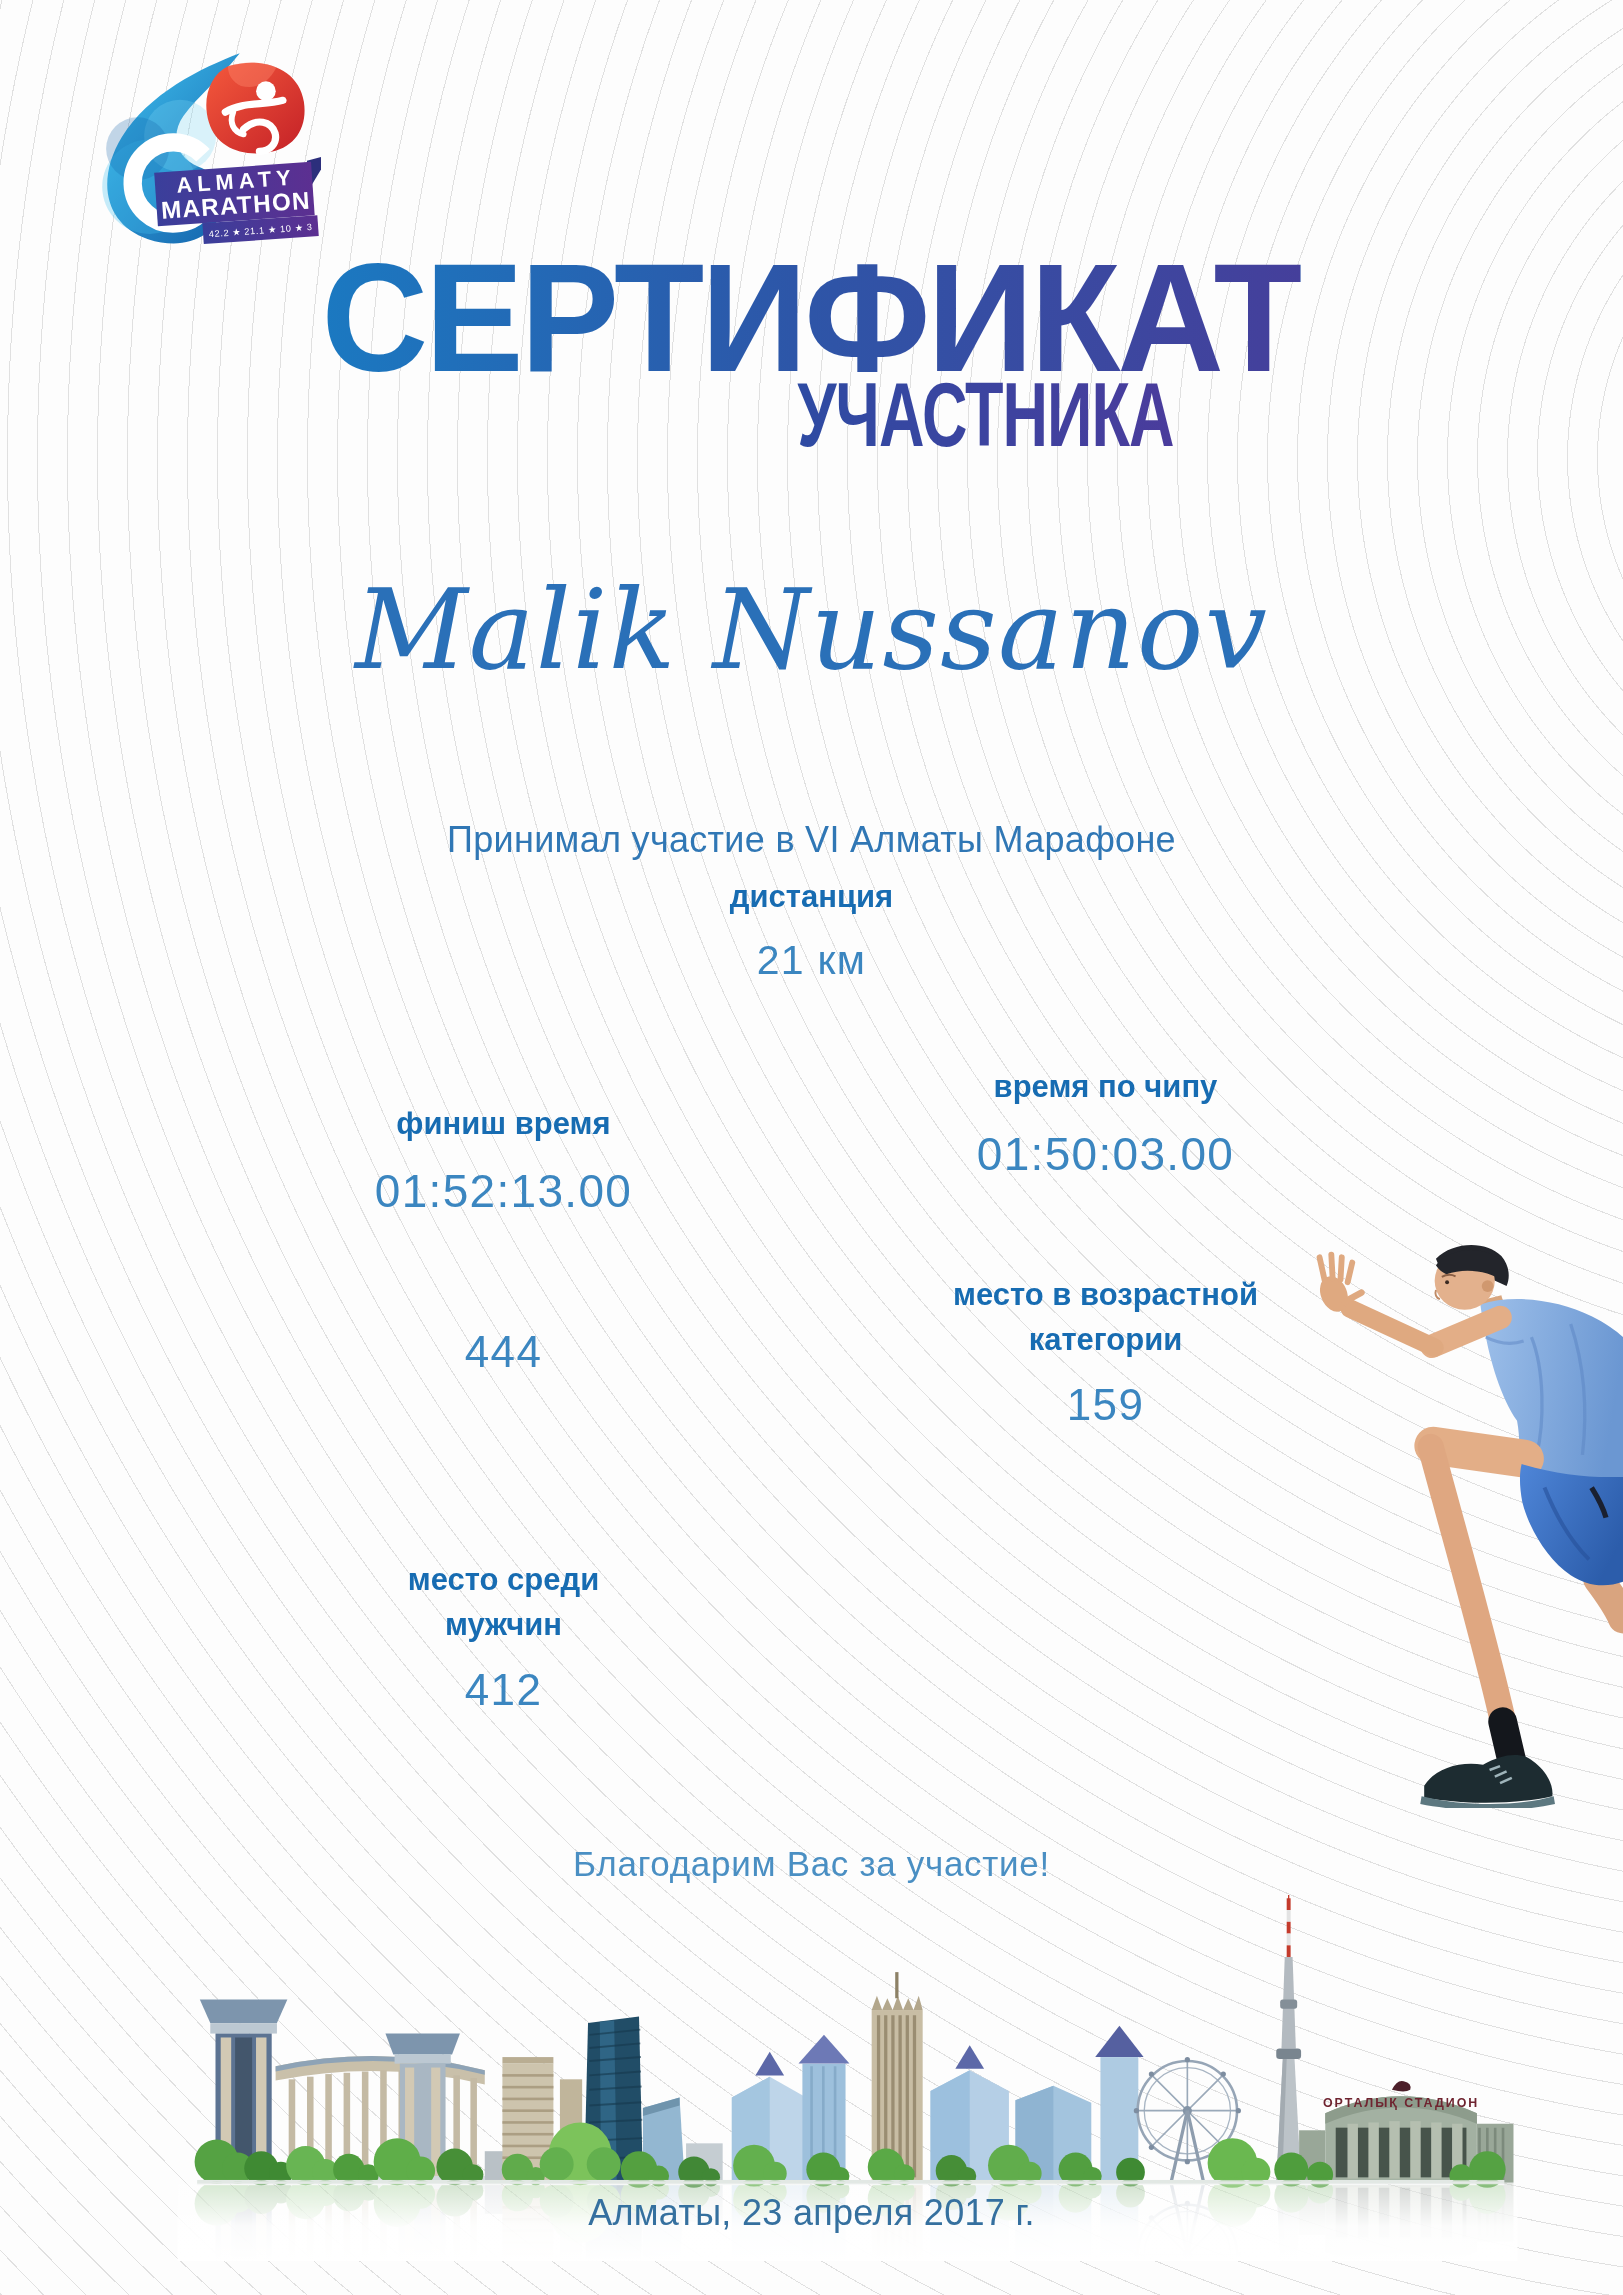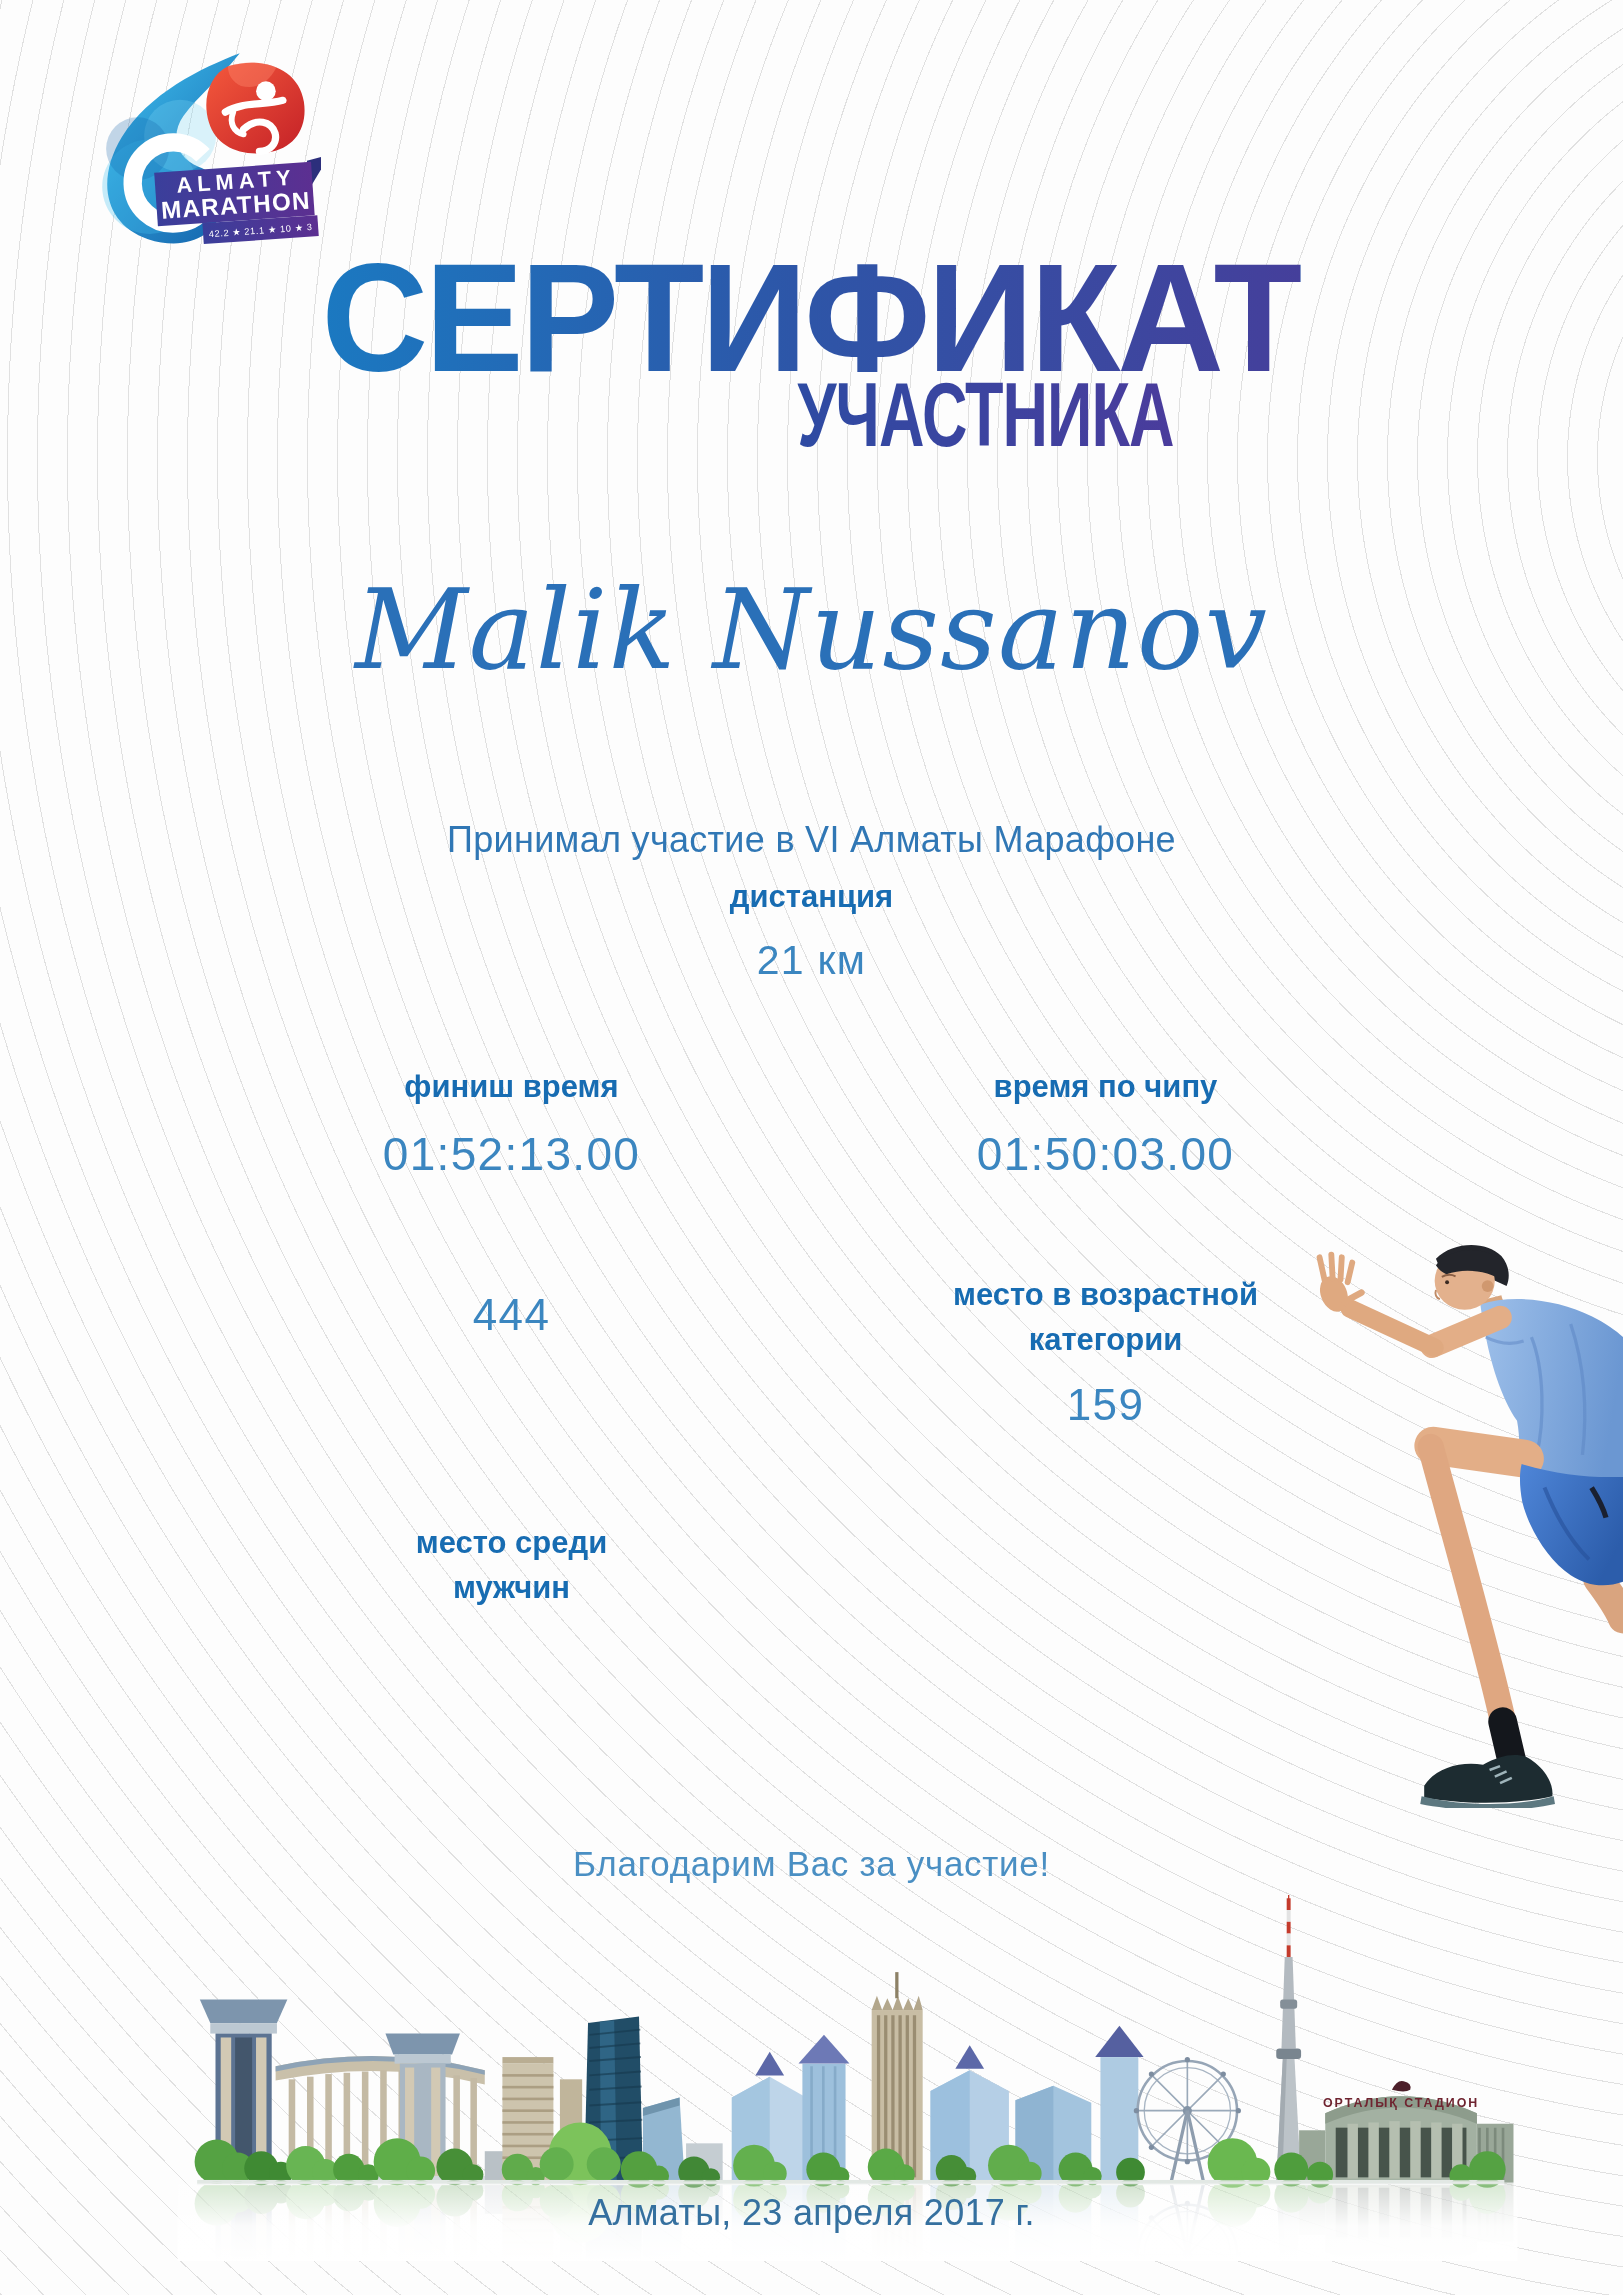--- a/index.html
+++ b/index.html
@@ -38,21 +38,21 @@
   .event-line{top:819px;font-size:36px;letter-spacing:0.3px;color:#3077b5;}
   .stat{text-align:center;}
   .stat-label{
     font-size:31px;font-weight:700;color:#176cb2;line-height:1.45;
     display:inline-block;
   }
   .stat-value{font-size:44px;color:#3b86c0;letter-spacing:1.3px;margin-top:17px;}
   .value-time{font-size:46px;}
   .value-distance{font-size:41px;}
   .w-full{width:100%;left:0;}
-  .col-left{left:204px;width:615px;}
+  .col-left{left:196px;width:615px;margin-top:37px;}
   .col-right{left:798px;width:615px;}
   .lbl-w460{max-width:301px;}
   .lbl-w580{max-width:379px;}
   .lbl-w350{max-width:229px;}
   .lbl-w650{max-width:425px;}
   .thanks-line{top:1844px;font-size:35px;letter-spacing:0.7px;color:#4a8fc3;}
   .footer-line{top:2192px;font-size:36px;letter-spacing:0.3px;color:#35709f;z-index:6;}
   .logo-svg{left:72px;top:44px;z-index:5;}
   .runner-svg{left:1296px;top:1239px;z-index:3;}
   .city-svg{left:177px;top:1895px;z-index:2;}
@@ -133,20 +133,21 @@
   <div class="abs stat col-left" style="top:1273px">
     <div class="stat-value">444</div>
   </div>
   <div class="abs stat col-right" style="top:1273px">
     <div class="stat-label lbl-w580">место в возрастной категории</div>
     <div class="stat-value">159</div>
   </div>
 
   <div class="abs stat col-left" style="top:1521px">
     <div class="stat-label lbl-w350">место среди мужчин</div>
+    <div class="stat-value">412</div>
   </div>
 
   <div class="abs center-row thanks-line">Благодарим Вас за участие!</div>
 
   <svg class="abs runner-svg" width="327" height="569" viewBox="0 0 500 870">
     <defs>
       <linearGradient id="shirtGrad" x1="0" y1="0" x2="1" y2="0.25">
         <stop offset="0" stop-color="#9ec0ea"></stop>
           <stop offset="1" stop-color="#6b97d2"></stop>
       </linearGradient>

